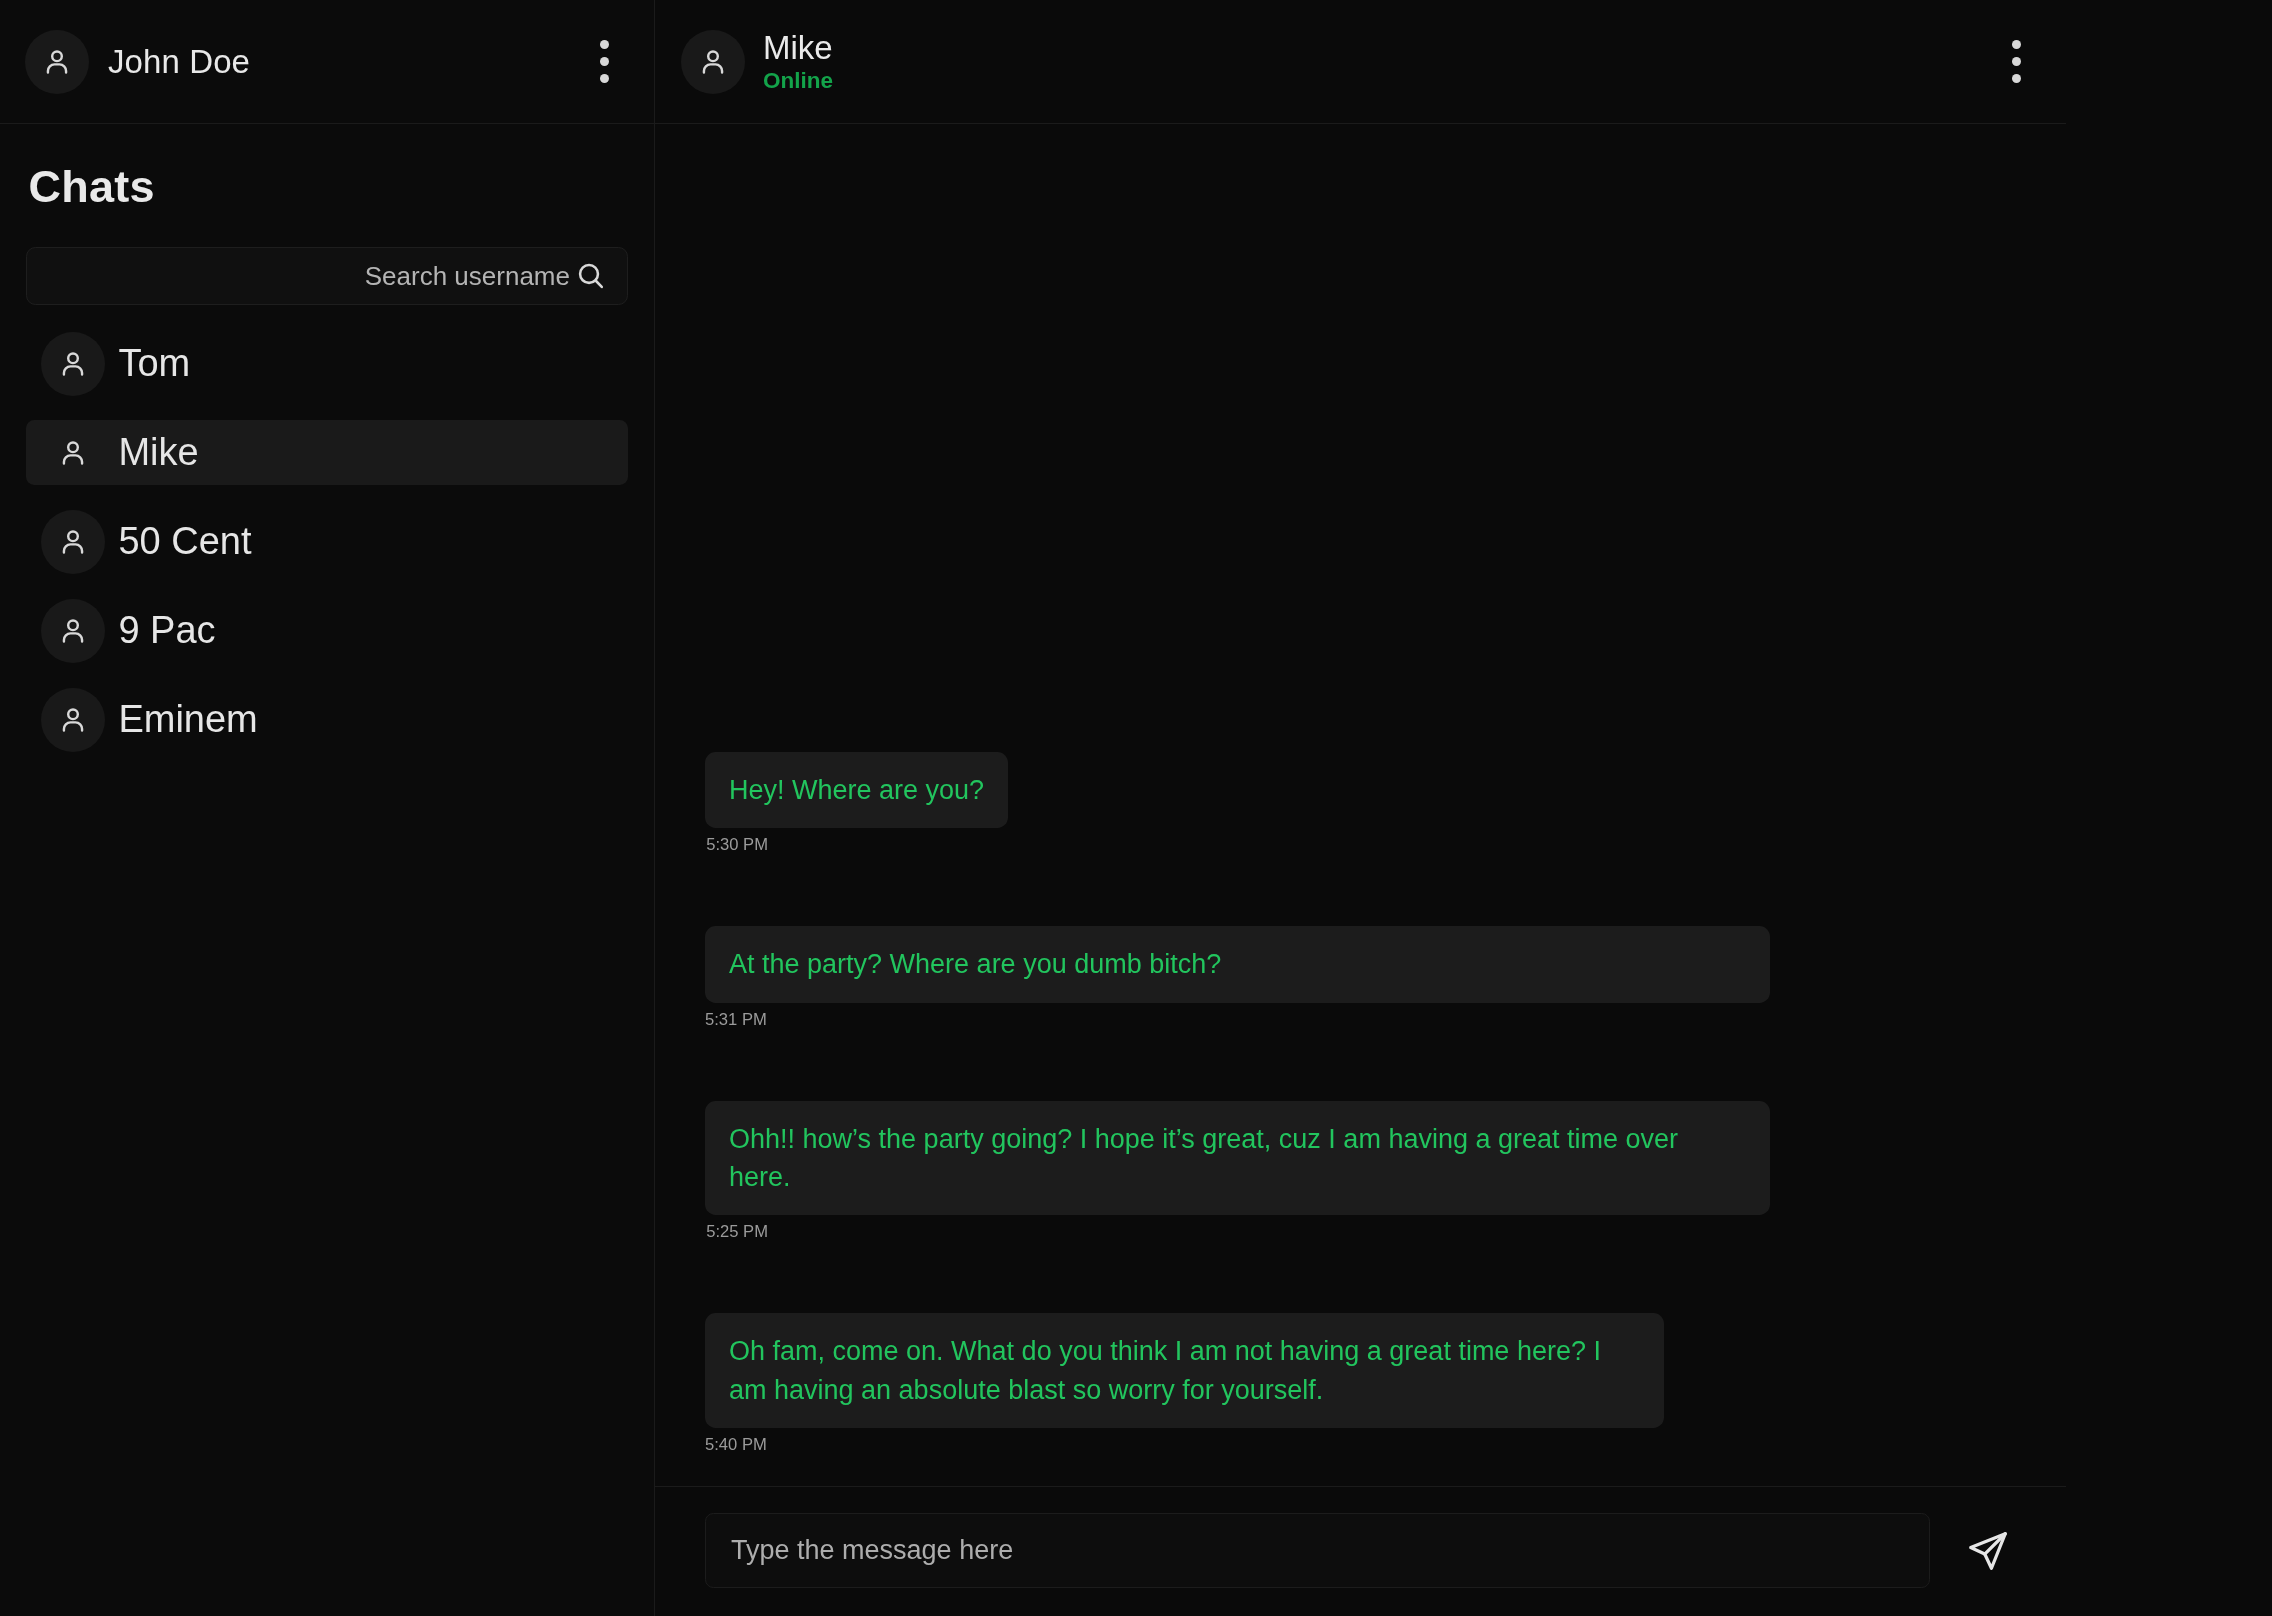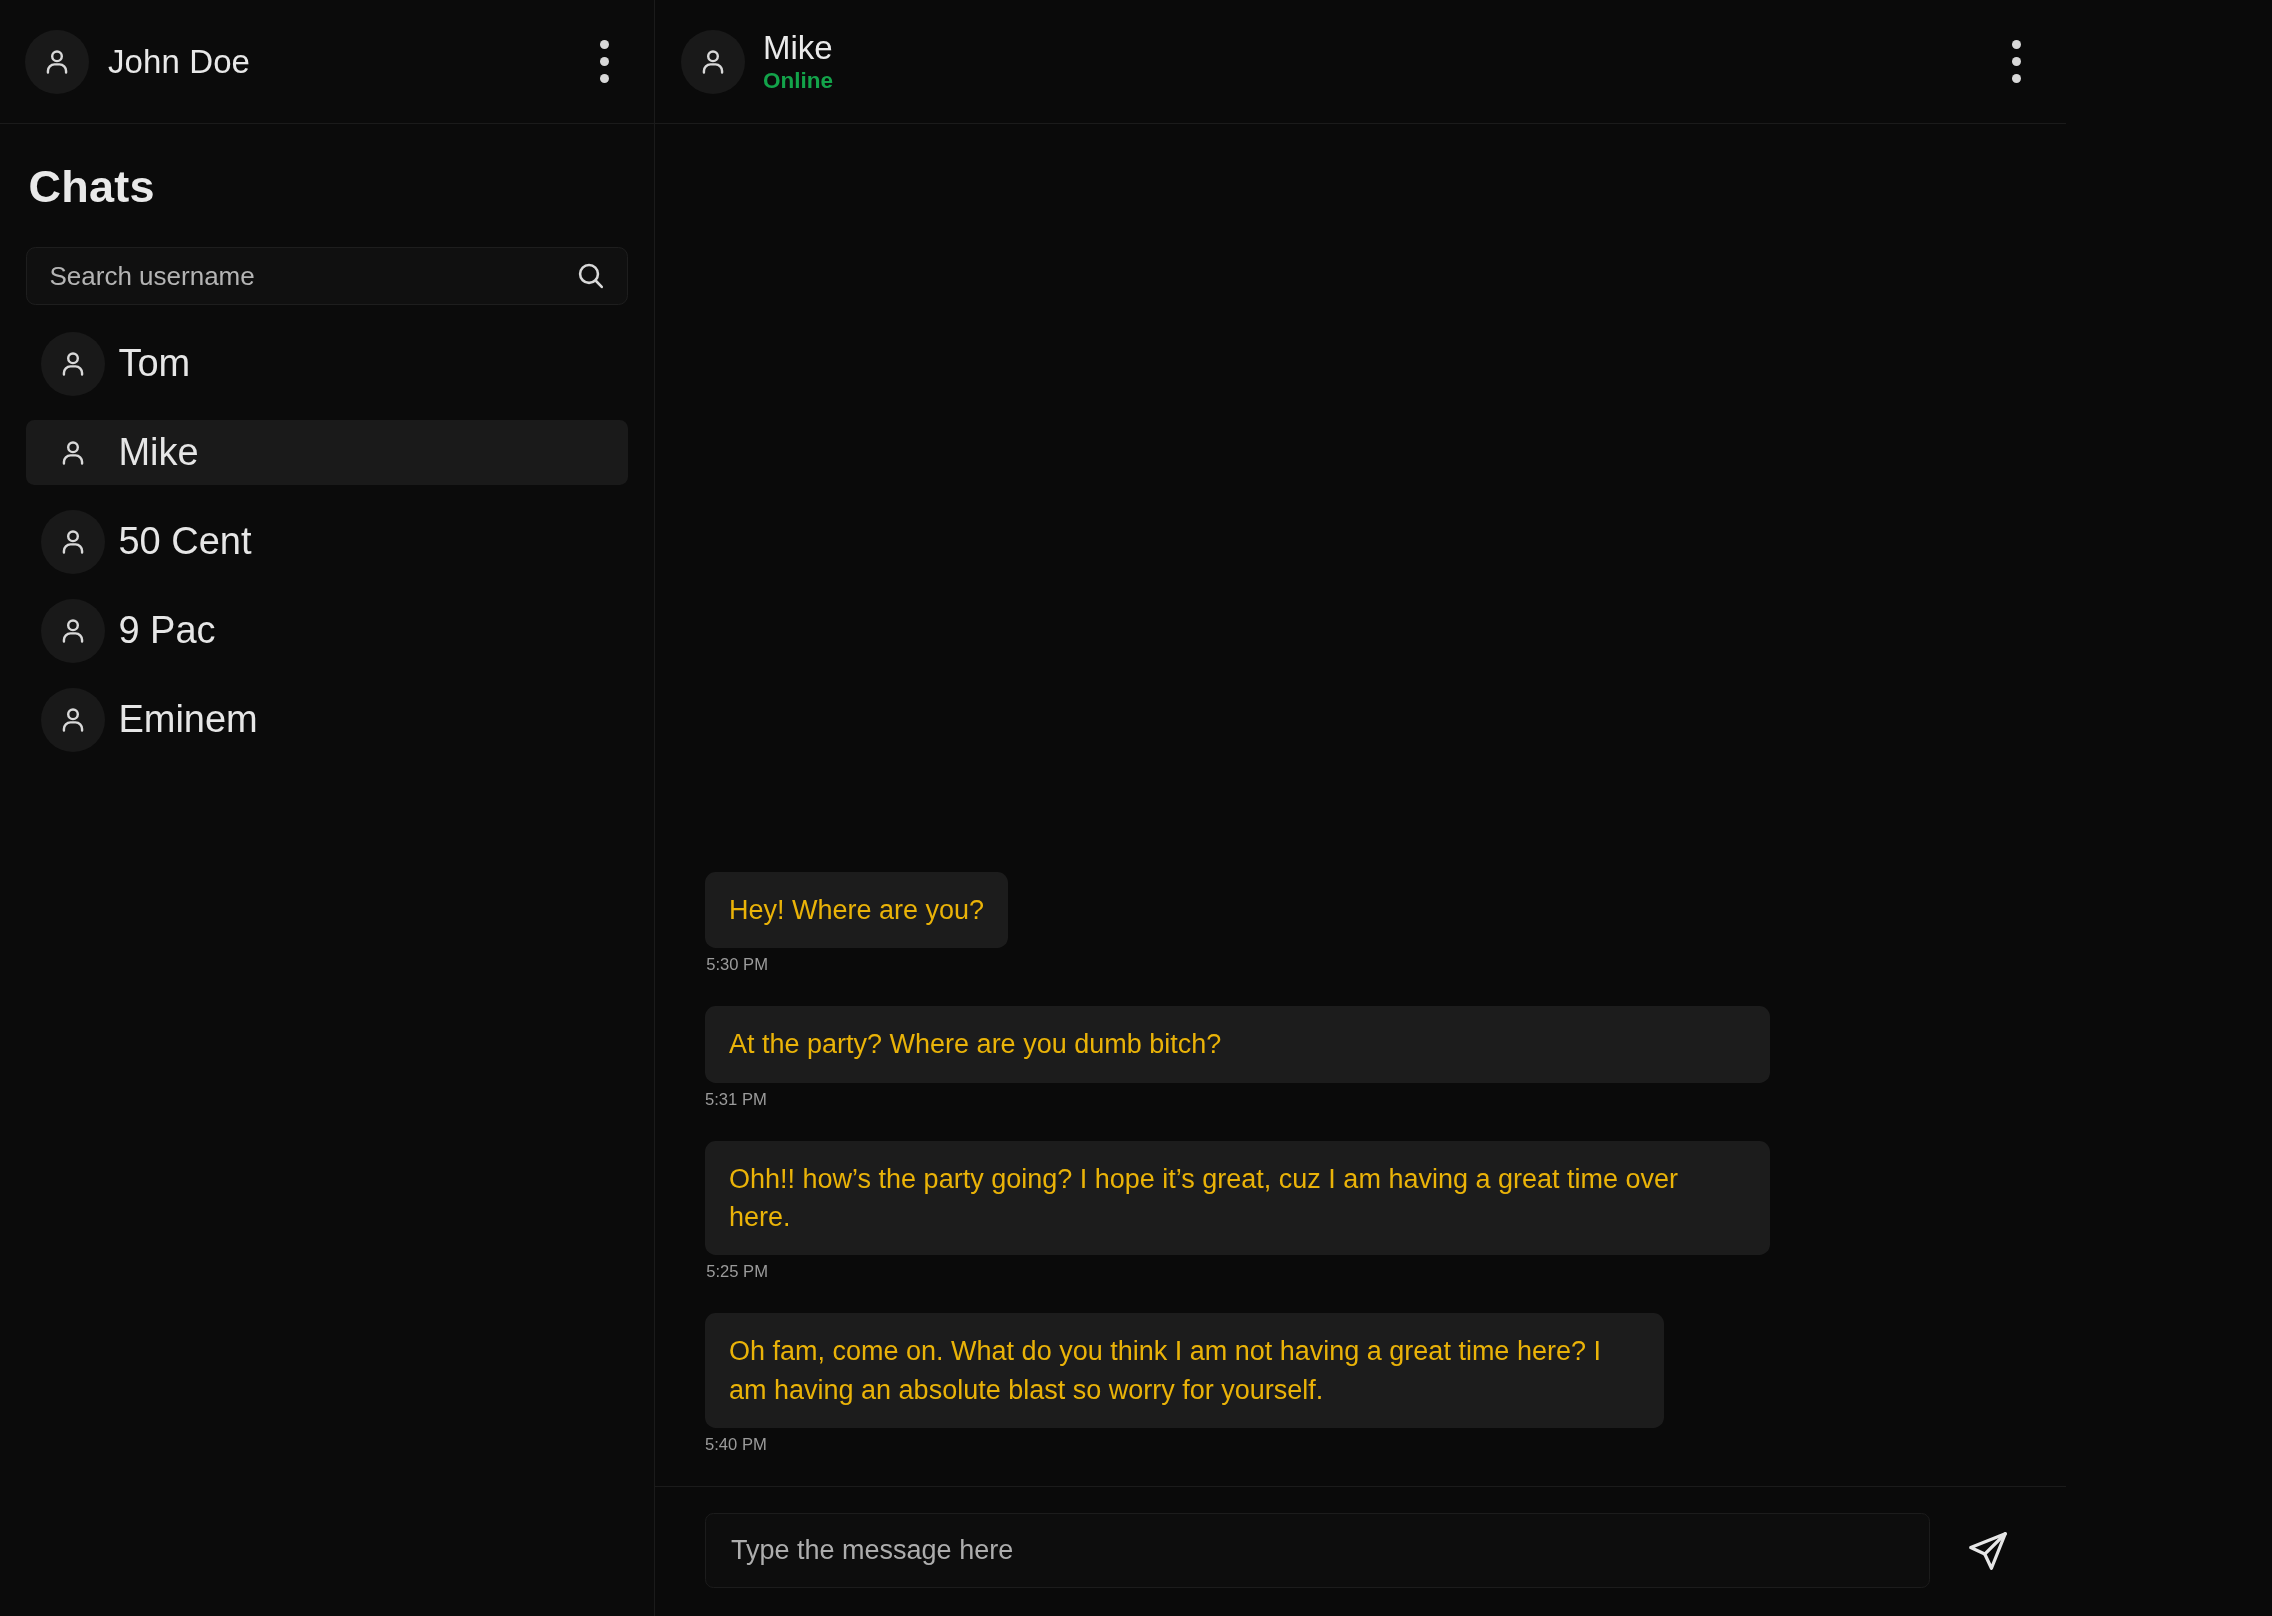--- a/index.html
+++ b/index.html
@@ -119,20 +119,21 @@
   .search-input {
     flex: 1 1 auto;
     height: 100%;
     background: transparent;
     border: 0;
     outline: none;
     padding: 0 57px 0 22.5px;
     font-family: "Liberation Sans", sans-serif;
     font-size: 26px;
     color: #e0e0e0;
+    text-align: right;
   }
   .search-input::placeholder { color: #b4b4b4; opacity: 1; }
   .search-icon-btn {
     position: absolute;
     right: 15.4px;
     top: 50%;
     transform: translateY(-50%);
     width: 41px;
     height: 41px;
     display: flex;
@@ -219,24 +220,25 @@
   }
   .msg-row.incoming { align-items: flex-start; }
   .msg-row.outgoing { }
 
   .bubble {
     background: #1c1c1c;
     border-radius: 10.7px;
     padding: 19px 24px;
     font-size: 27px;
     line-height: 1.42;
-    color: #eab308;
+    color: #22c55e;
     max-width: 1065px;
     text-align: left;
     word-wrap: break-word;
+    margin-top: 40px;
   }
 
   .msg-time {
     font-size: 16.6px;
     color: #9b9b9b;
     margin-top: 7px;
     white-space: nowrap;
   }
   .msg-row.incoming .msg-time { margin-left: 1.2px; }
   .msg-row.outgoing .msg-time { margin-right: 20px; }

